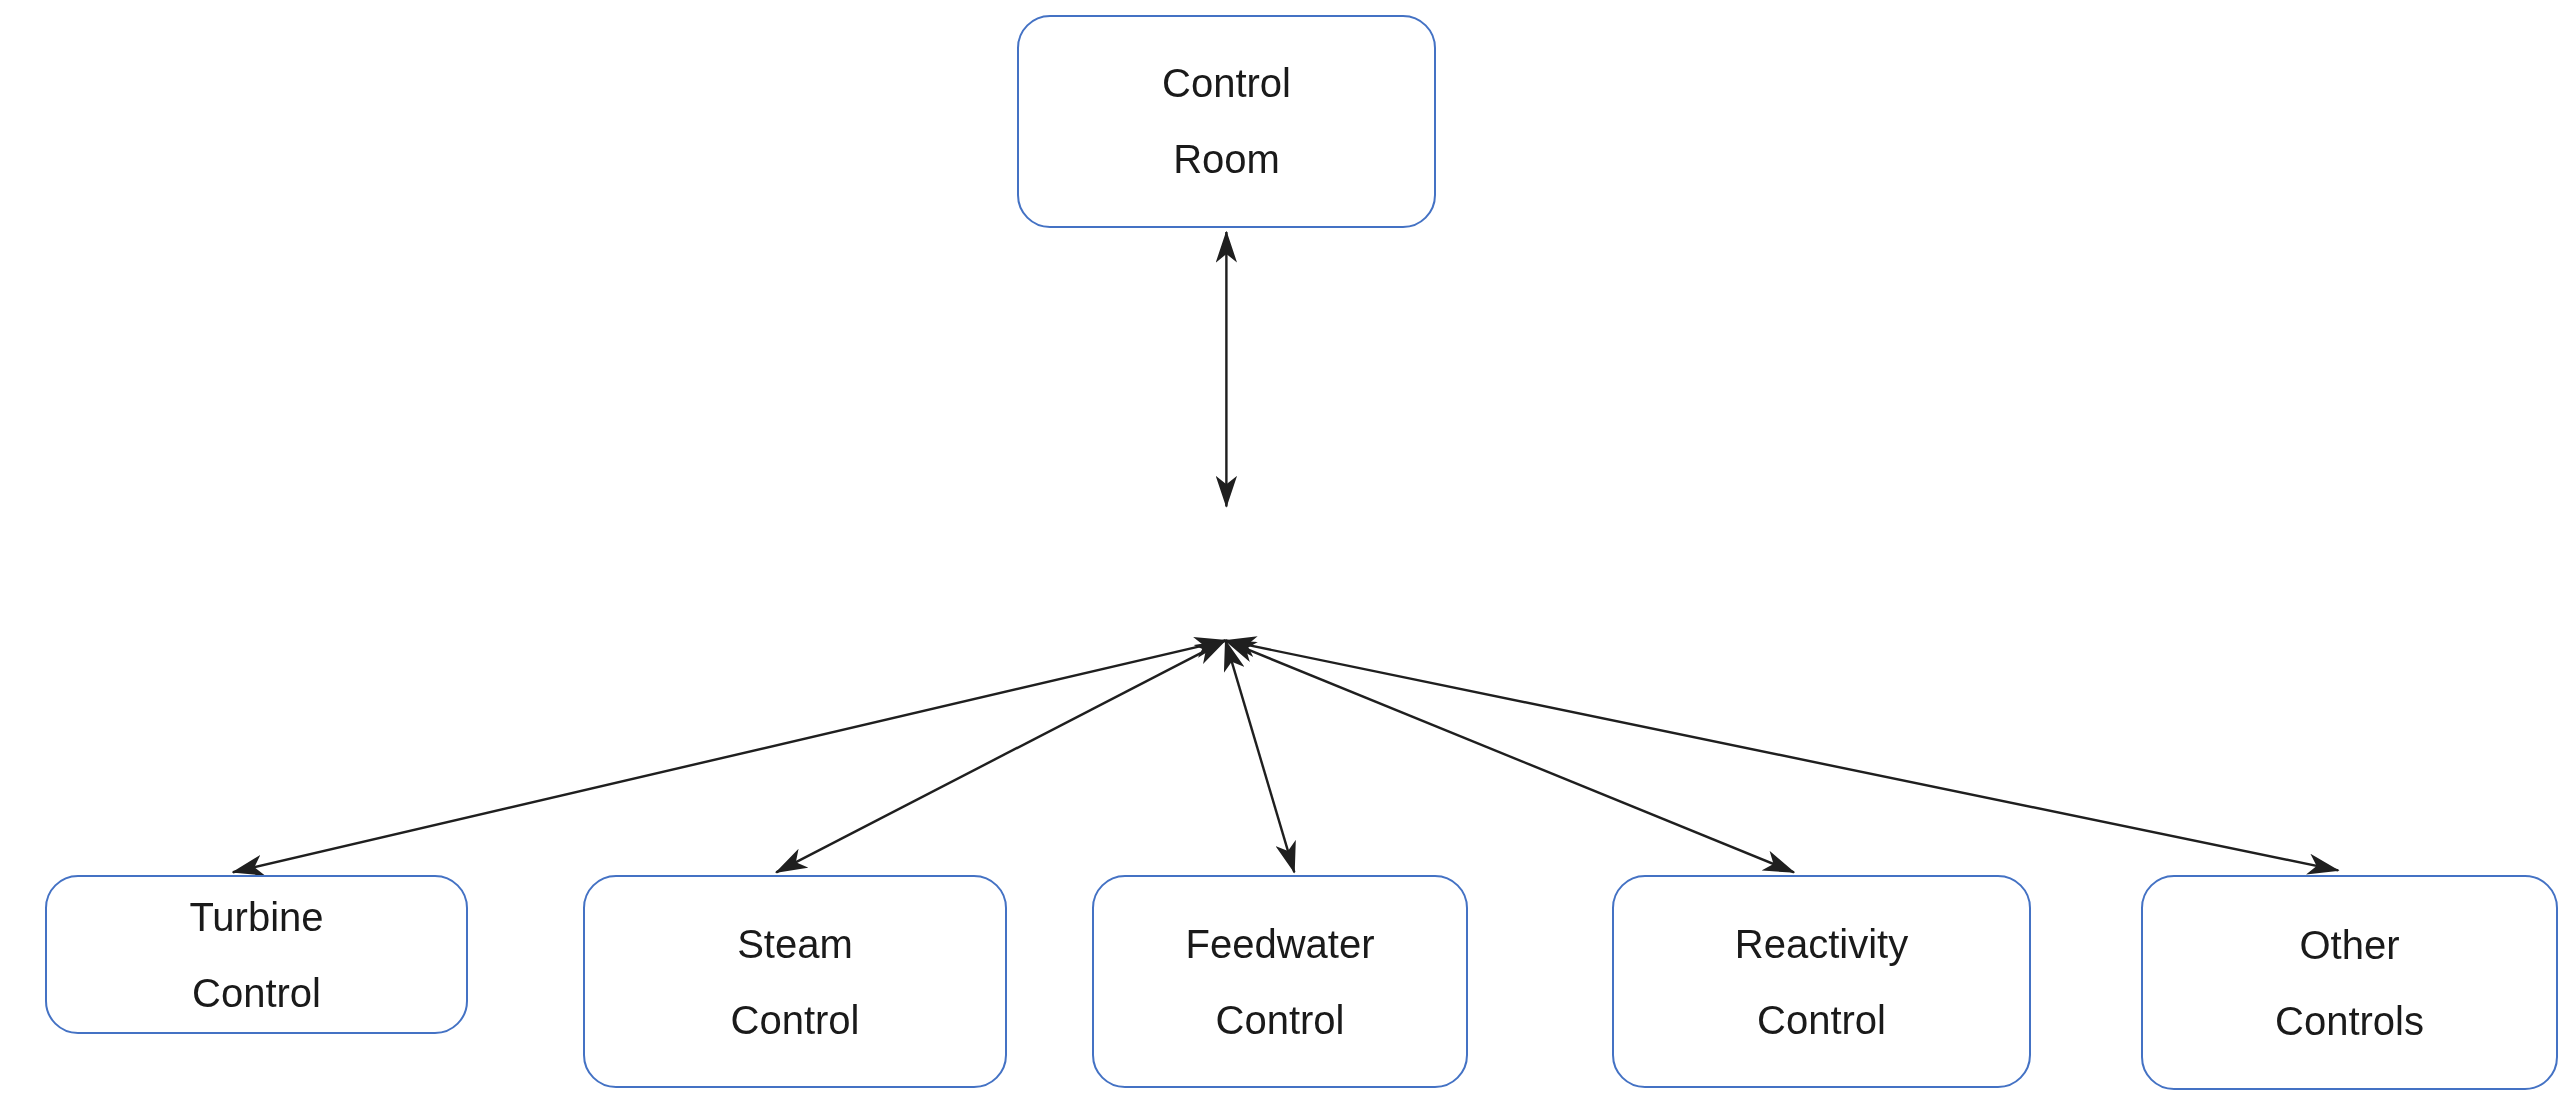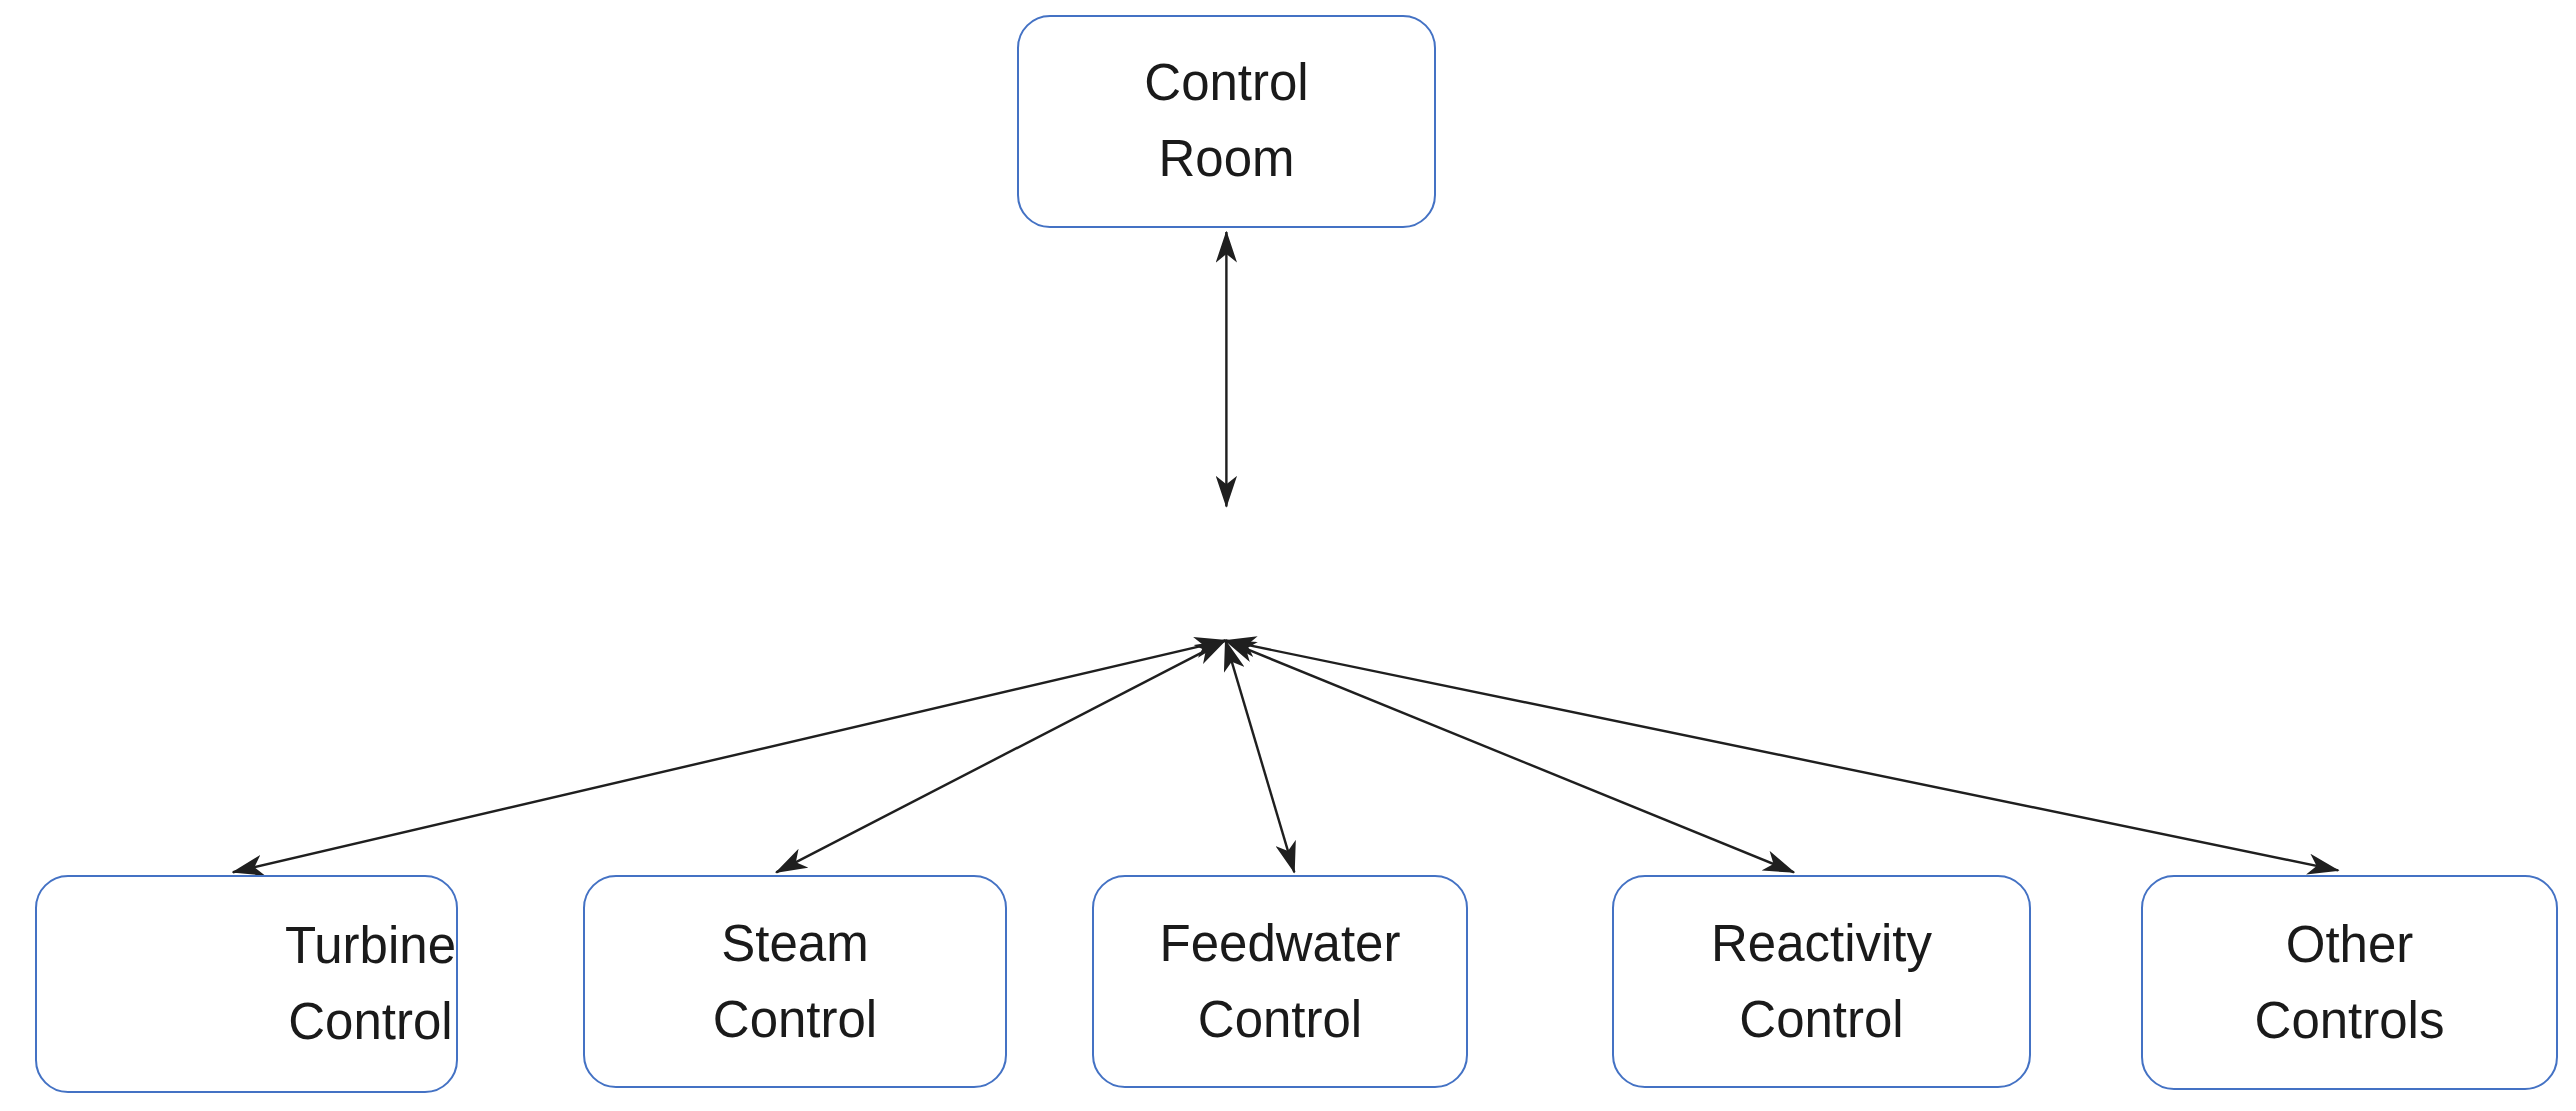--- a/index.html
+++ b/index.html
@@ -26,29 +26,29 @@
     position: absolute;
     box-sizing: border-box;
     background: #ffffff;
     border: 2.9px solid #4472C4;
     border-radius: 33px;
     display: flex;
     align-items: center;
     justify-content: center;
     text-align: center;
     color: #1a1a1a;
-    font-size: 51px;
+    font-size: 40px;
     line-height: 76px;
   }
   .node-label {
     white-space: pre-line;
   }
   .node-control-room      { left: 1017px; top: 14.6px;  width: 419px;  height: 213px; }
   .node-pcn               { left: 129px;  top: 509px; width: 2193px; height: 131px; border-radius: 19.4px; }
-  .node-turbine-control   { left: 35px;   top: 875px; width: 423px;  height: 218px; justify-content: flex-end; }
+  .node-turbine-control   { left: 45px;   top: 875px; width: 423px;  height: 159px; }
   .node-steam-control     { left: 583px;  top: 875px; width: 424px;  height: 213px; }
   .node-feedwater-control { left: 1092px; top: 875px; width: 376px;  height: 213px; }
   .node-reactivity-control{ left: 1612px; top: 875px; width: 419px;  height: 213px; }
   .node-other-controls    { left: 2141px; top: 875px; width: 417px;  height: 215px; }
   .edge {
     stroke: #1f1f1f;
     stroke-width: 2.5;
   }
   .arrowhead {
     fill: #1f1f1f;

